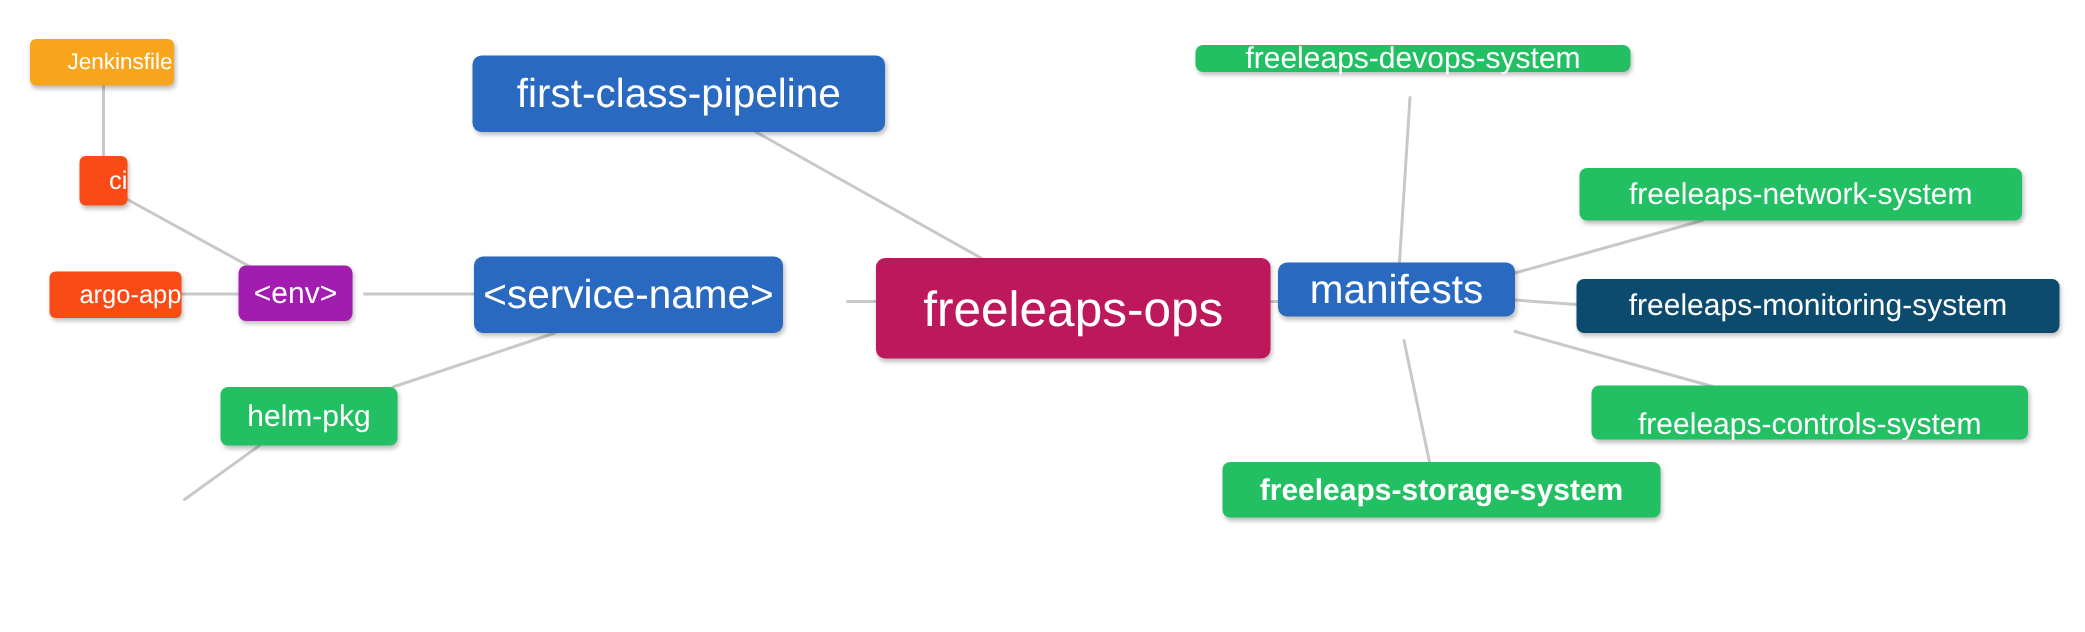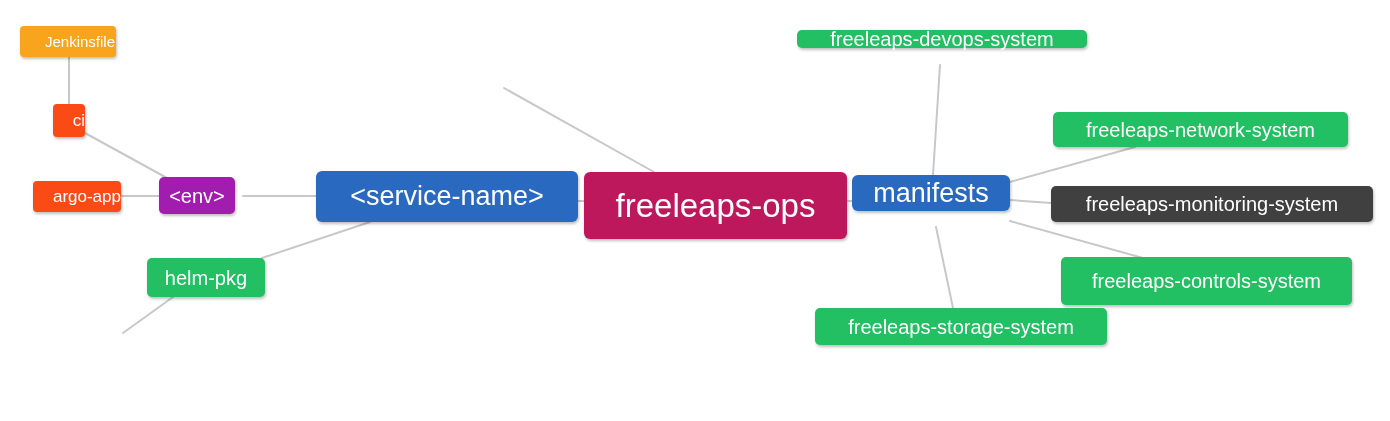--- a/index.html
+++ b/index.html
@@ -72,37 +72,40 @@
     </div>
     <div class="node size-sm" style="left: 33px; top: 181px; width: 88px; height: 31px; background: rgb(250, 75, 23);">
       <span>argo-app</span>
     </div>
     <div class="node size-md" style="left: 159px; top: 177px; width: 76px; height: 37px; background: #a21caf;">
       <span>&lt;env&gt;</span>
     </div>
     <div class="node size-md" style="left: 147px; top: 258px; width: 118px; height: 39px; background: rgb(34, 191, 99);">
       <span>helm-pkg</span>
     </div>
-    <div class="node size-lg" style="left: 316px; top: 171px; width: 262px; height: 51px; background: rgb(41, 105, 192);">
+    <div class="node size-lg" style="left: 315px; top: 37px; width: 275px; height: 51px; background: rgb(41, 105, 192);">
+      <span>first-class-pipeline</span>
+    </div>
+    <div class="node size-lg" style="left: 316px; top: 171px; width: 206px; height: 51px; background: rgb(41, 105, 192);">
       <span>&lt;service-name&gt;</span>
     </div>
     <div class="node size-xl" style="left: 584px; top: 172px; width: 263px; height: 67px; background: #be185d;">
       <span>freeleaps-ops</span>
     </div>
     <div class="node size-lg" style="left: 852px; top: 175px; width: 158px; height: 36px; background: rgb(41, 105, 192);">
       <span>manifests</span>
     </div>
     <div class="node size-md" style="left: 797px; top: 30px; width: 290px; height: 18px; background: rgb(34, 191, 99);">
       <span>freeleaps-devops-system</span>
     </div>
     <div class="node size-md" style="left: 1053px; top: 112px; width: 295px; height: 35px; background: rgb(34, 191, 99);">
       <span>freeleaps-network-system</span>
     </div>
-    <div class="node size-md" style="left: 1051px; top: 186px; width: 322px; height: 36px; background: #404040;">
+    <div class="node size-md" style="left: 1051px; top: 186px; width: 322px; height: 36px; background: #0c4a6e;">
       <span>freeleaps-monitoring-system</span>
     </div>
-    <div class="node size-md" style="left: 1061px; top: 257px; width: 291px; height: 48px; background: rgb(34, 191, 99);">
+    <div class="node size-md" style="left: 1061px; top: 257px; width: 291px; height: 36px; background: rgb(34, 191, 99); align-items: flex-end;">
       <span>freeleaps-controls-system</span>
     </div>
-    <div class="node size-md" style="left: 815px; top: 308px; width: 292px; height: 37px; background: rgb(34, 191, 99);">
+    <div class="node size-md" style="left: 815px; top: 308px; width: 292px; height: 37px; background: rgb(34, 191, 99); font-weight: bold;">
       <span>freeleaps-storage-system</span>
     </div>
   </div>
 
 </body></html>

